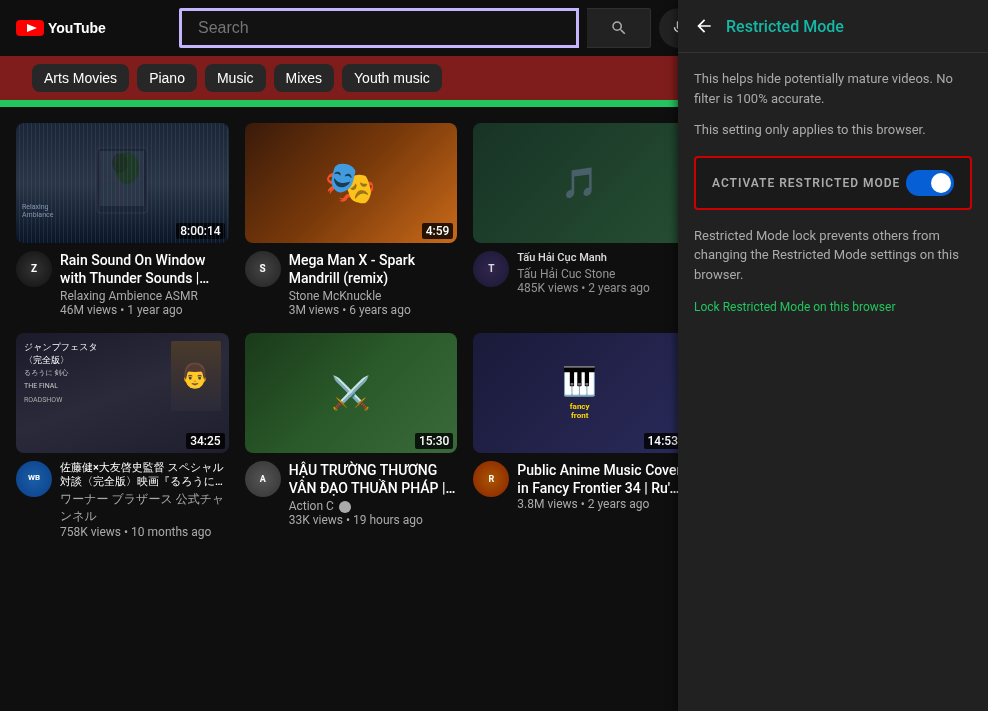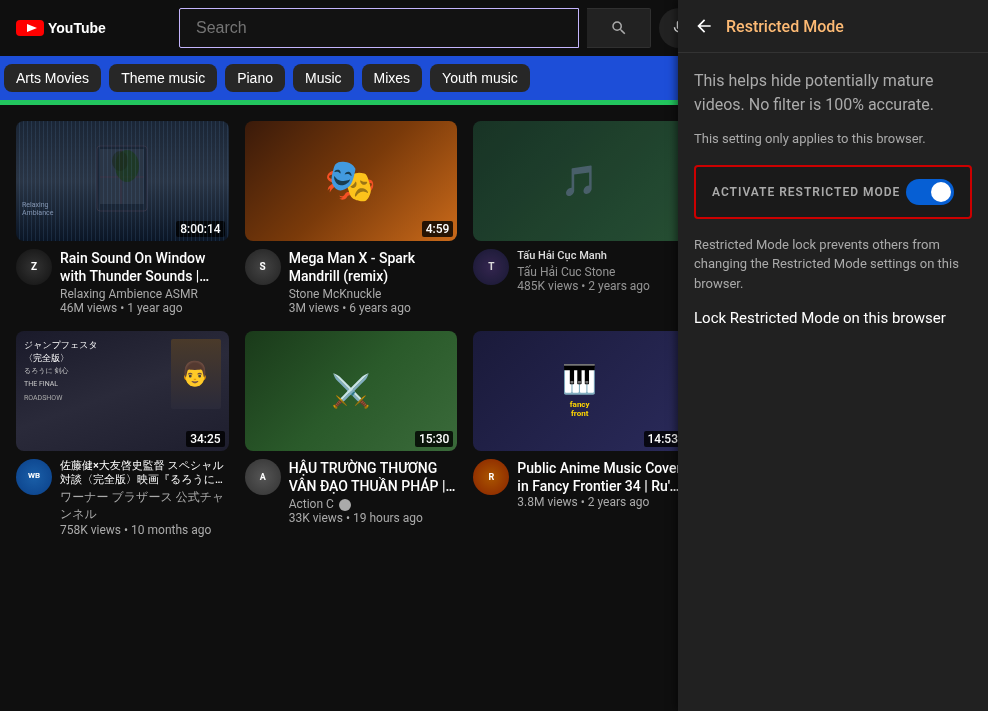--- a/index.html
+++ b/index.html
@@ -20,21 +20,21 @@
       justify-content: space-between;
       padding: 8px 16px;
       background: #0f0f0f;
       height: 56px;
     }
     .header-left { display: flex; align-items: center; gap: 8px; }
     .header-center { display: flex; align-items: center; gap: 8px; flex: 1; justify-content: center; max-width: 640px; margin: 0 auto; }
     .search-bar {
       display: flex;
       align-items: center;
-      border: 1px solid #c4b5fd;
+      border: 3px solid #c4b5fd;
       border-radius: 2px 0 0 2px;
       background: #121212;
       height: 40px;
       width: 400px;
     }
     .search-bar input {
       background: transparent;
       border: none;
       color: #fff;
       outline: none;
@@ -94,24 +94,24 @@
       width: 100%;
       height: 100%;
       background: radial-gradient(circle at 40% 35%, #c9855e, #8b4513);
     }
 
     
     .category-bar {
       display: flex;
       align-items: center;
       gap: 8px;
-      padding: 8px 4px;
+      padding: 8px 32px;
       overflow: hidden;
-      background: #1d4ed8;
-      border-bottom: 5px solid #22c55e;
+      background: #7f1d1d;
+      border-bottom: 7px solid #22c55e;
     }
     .category-pill {
       background: #272727;
       color: #fff;
       border: none;
       border-radius: 8px;
       padding: 6px 12px;
       font-size: 14px;
       cursor: pointer;
       white-space: nowrap;
@@ -198,25 +198,25 @@
       border: none;
       color: #fff;
       cursor: pointer;
       font-size: 20px;
       display: flex;
       align-items: center;
     }
     .panel-title {
       font-size: 16px;
       font-weight: 500;
-      color: #fdba74;
+      color: #14b8a6;
     }
     .panel-body { padding: 16px; }
     .panel-desc {
-      font-size: 16px;
+      font-size: 13px;
       color: #aaa;
       line-height: 1.5;
       margin-bottom: 12px;
     }
     .panel-desc2 {
       font-size: 13px;
       color: #aaa;
       line-height: 1.5;
       margin-bottom: 16px;
     }
@@ -258,22 +258,22 @@
       background: #fff;
       border-radius: 50%;
     }
     .panel-lock-desc {
       font-size: 13px;
       color: #aaa;
       line-height: 1.5;
       margin-bottom: 16px;
     }
     .lock-link {
-      font-size: 15px;
-      color: #ffffff;
+      font-size: 12px;
+      color: #22c55e;
       text-decoration: none;
       cursor: pointer;
       display: block;
       margin-bottom: 16px;
     }
 
     
     .third-video-partial {
       overflow: hidden;
     }
@@ -345,21 +345,20 @@
       </svg>
     </button>
     <div class="avatar">
       <div class="avatar-img"></div>
     </div>
   </div>
 </div>
 
 <div class="category-bar">
   <button class="category-pill">Arts Movies</button>
-  <button class="category-pill">Theme music</button>
   <button class="category-pill">Piano</button>
   <button class="category-pill">Music</button>
   <button class="category-pill">Mixes</button>
   <button class="category-pill">Youth music</button>
 </div>
 
 <div class="main-content">
 
   <div style="flex:1; overflow-y:auto; padding: 16px 8px 16px 16px;">
     <div style="display:grid; grid-template-columns: repeat(3, 1fr); gap:16px; max-width:670px;">

